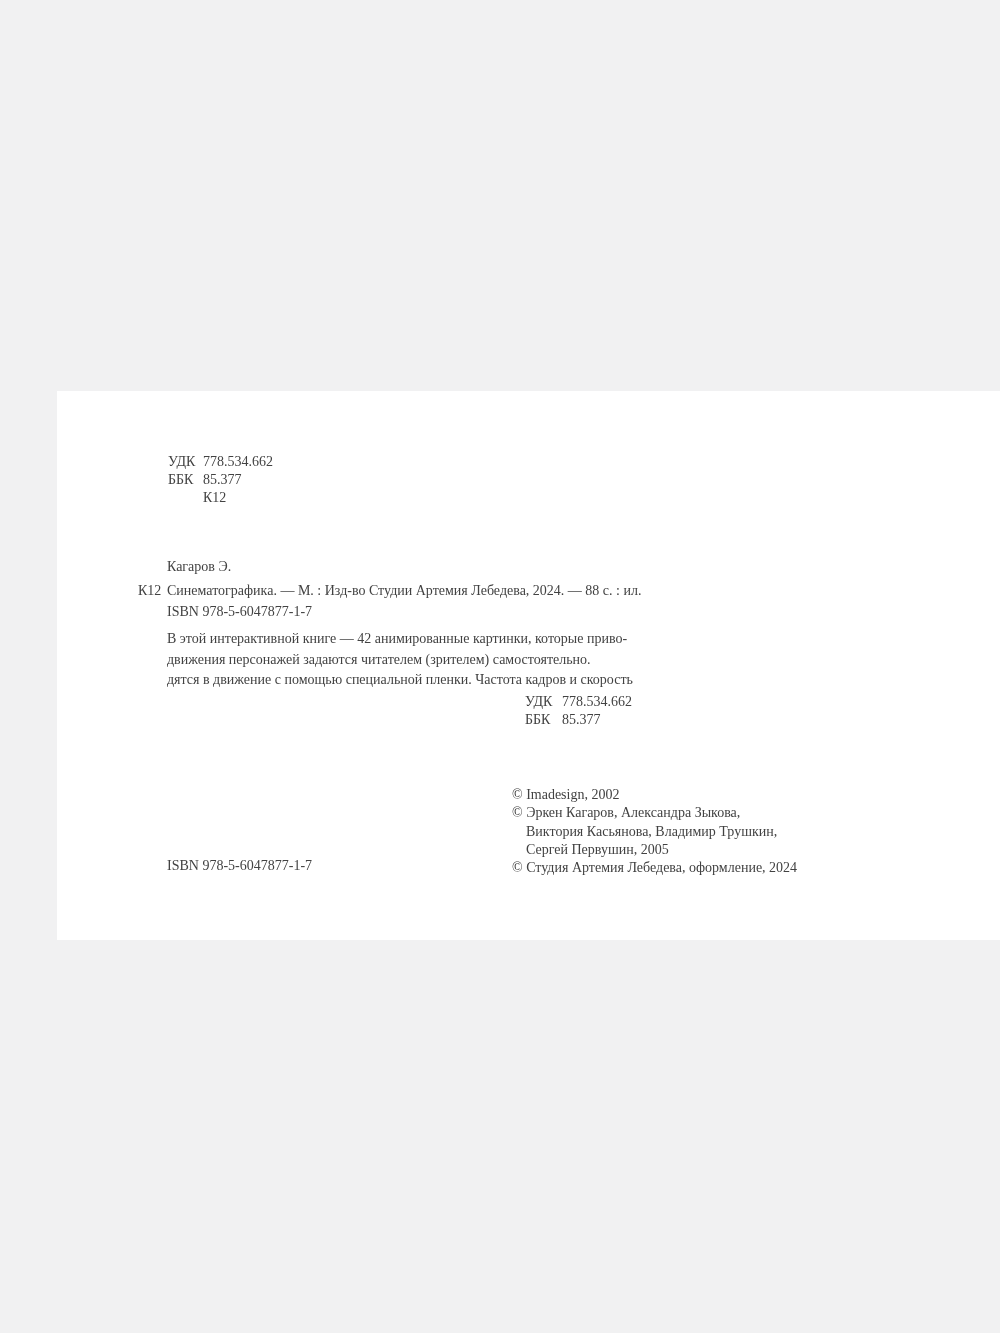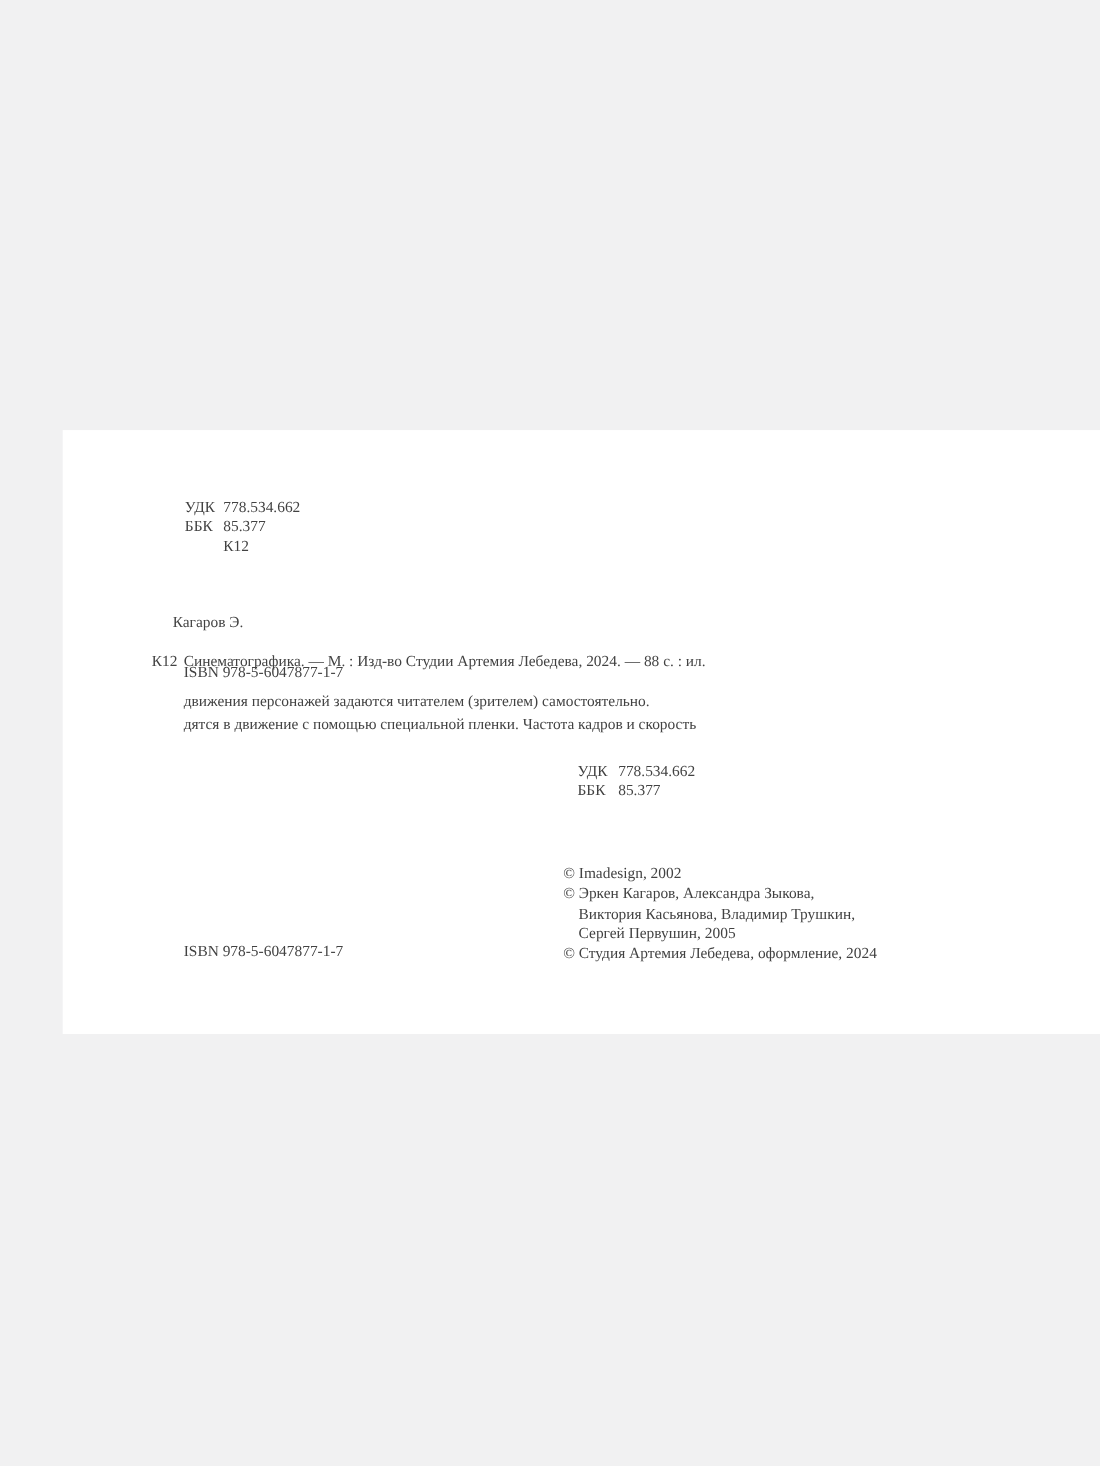--- a/index.html
+++ b/index.html
@@ -22,22 +22,22 @@
   .abs { position: absolute; white-space: nowrap; }
 
   
   .class-top { left: 111px; top: 62px; }
   .class-bottom { left: 468px; top: 302px; }
   .code-row { display: flex; }
   .code-label { display: inline-block; width: 35px; }
   .class-bottom .code-label { width: 37px; }
 
   
-  .author-line { left: 100px; top: 167px; }
-  .entry-row { left: 81px; top: 191px; margin-top: 11px; }
+  .author-line { left: 110px; top: 167px; }
+  .entry-row { left: 81px; top: 191px; }
   .entry-mark { display: inline-block; width: 29px; }
   .entry-isbn { left: 110px; top: 212px; }
 
   
   .annotation { left: 110px; top: 238px; line-height: 20.5px; }
 
   
   .copyrights { left: 455px; top: 395px; line-height: 18.3px; }
   .copyrights .indent { padding-left: 14px; }
 
@@ -66,20 +66,21 @@
 
   <div class="abs author-line">Кагаров Э.</div>
 
   <div class="abs entry-row">
     <span class="entry-mark">К12</span><span>Синематографика. — М. : Изд-во Студии Артемия Лебедева, 2024. — 88 с. : ил.</span>
   </div>
 
   <div class="abs entry-isbn">ISBN 978-5-6047877-1-7</div>
 
   <div class="abs annotation">
+    <div>В этой интерактивной книге — 42 анимированные картинки, которые приво-</div>
     <div>движения персонажей задаются читателем (зрителем) самостоятельно.</div>
     <div>дятся в движение с помощью специальной пленки. Частота кадров и скорость</div>
   </div>
 
   <div class="abs class-bottom">
     <div class="code-row">
       <span class="code-label">УДК</span>
       <span class="code-value">778.534.662</span>
     </div>
     <div class="code-row">

